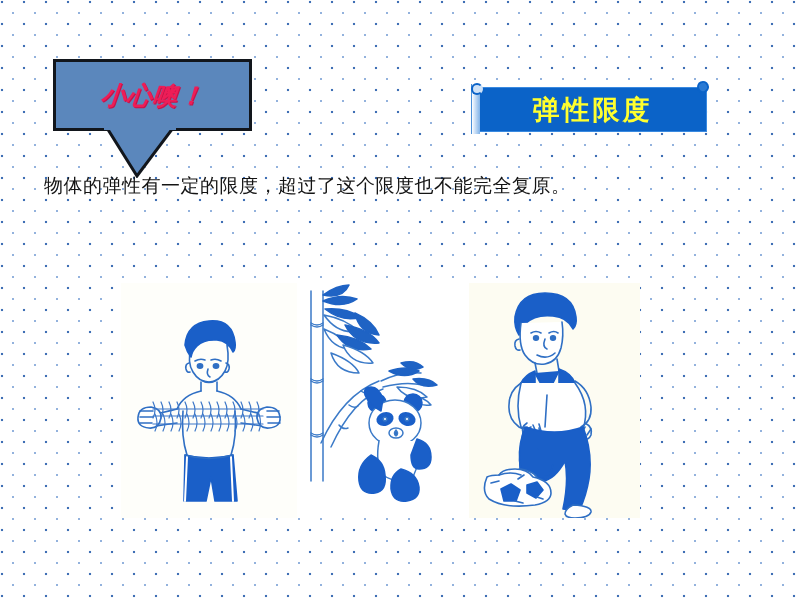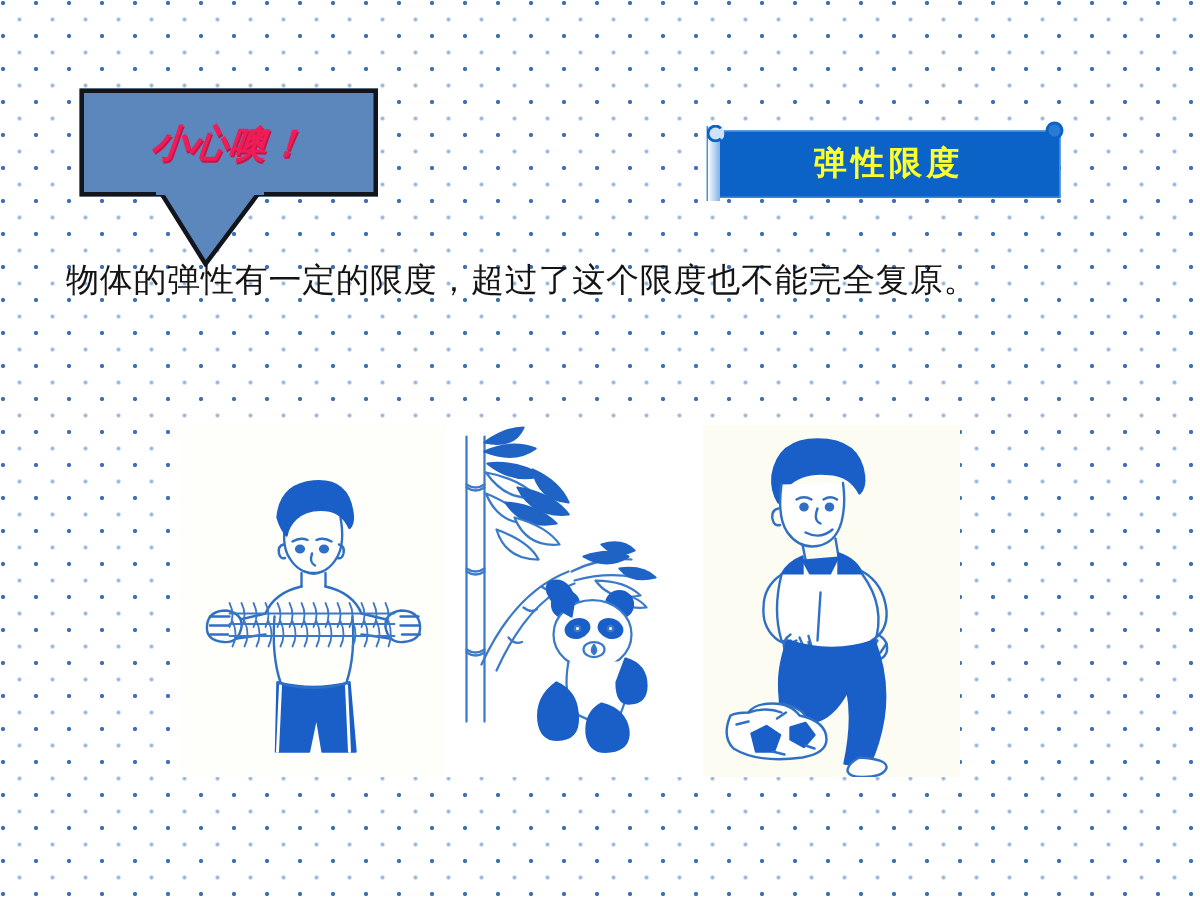--- a/index.html
+++ b/index.html
@@ -99,36 +99,36 @@
     border-radius: 50%;
     border-right-color: transparent;
     background: #cfe2f7;
     box-sizing: border-box;
   }
   #banner-curl-left  { left: 0px;   top: -1px; }
   #banner-curl-right { right: -2px; top: -3px; background: #2a7ad4; border-color:#0B63C8; transform: rotate(155deg); }
   #banner-text {
     color: #FFFF2E;
     font-family: "DejaVu Sans", "Liberation Sans", sans-serif;
-    font-size: 22px;
+    font-size: 27px;
     font-weight: bold;
     letter-spacing: 3px;
     line-height: 1;
     white-space: nowrap;
   }
 
   
   #body-text {
     position: absolute;
     left: 44px;
     top: 173px;
     width: 722px;
     color: #141414;
     font-family: "DejaVu Sans", "Liberation Sans", sans-serif;
-    font-size: 22px;
+    font-size: 19px;
     line-height: 1.36;
     letter-spacing: 0.5px;
   }
 
   
   #illustration {
     position: absolute;
     left: 121px;
     top: 283px;
     width: 519px;

